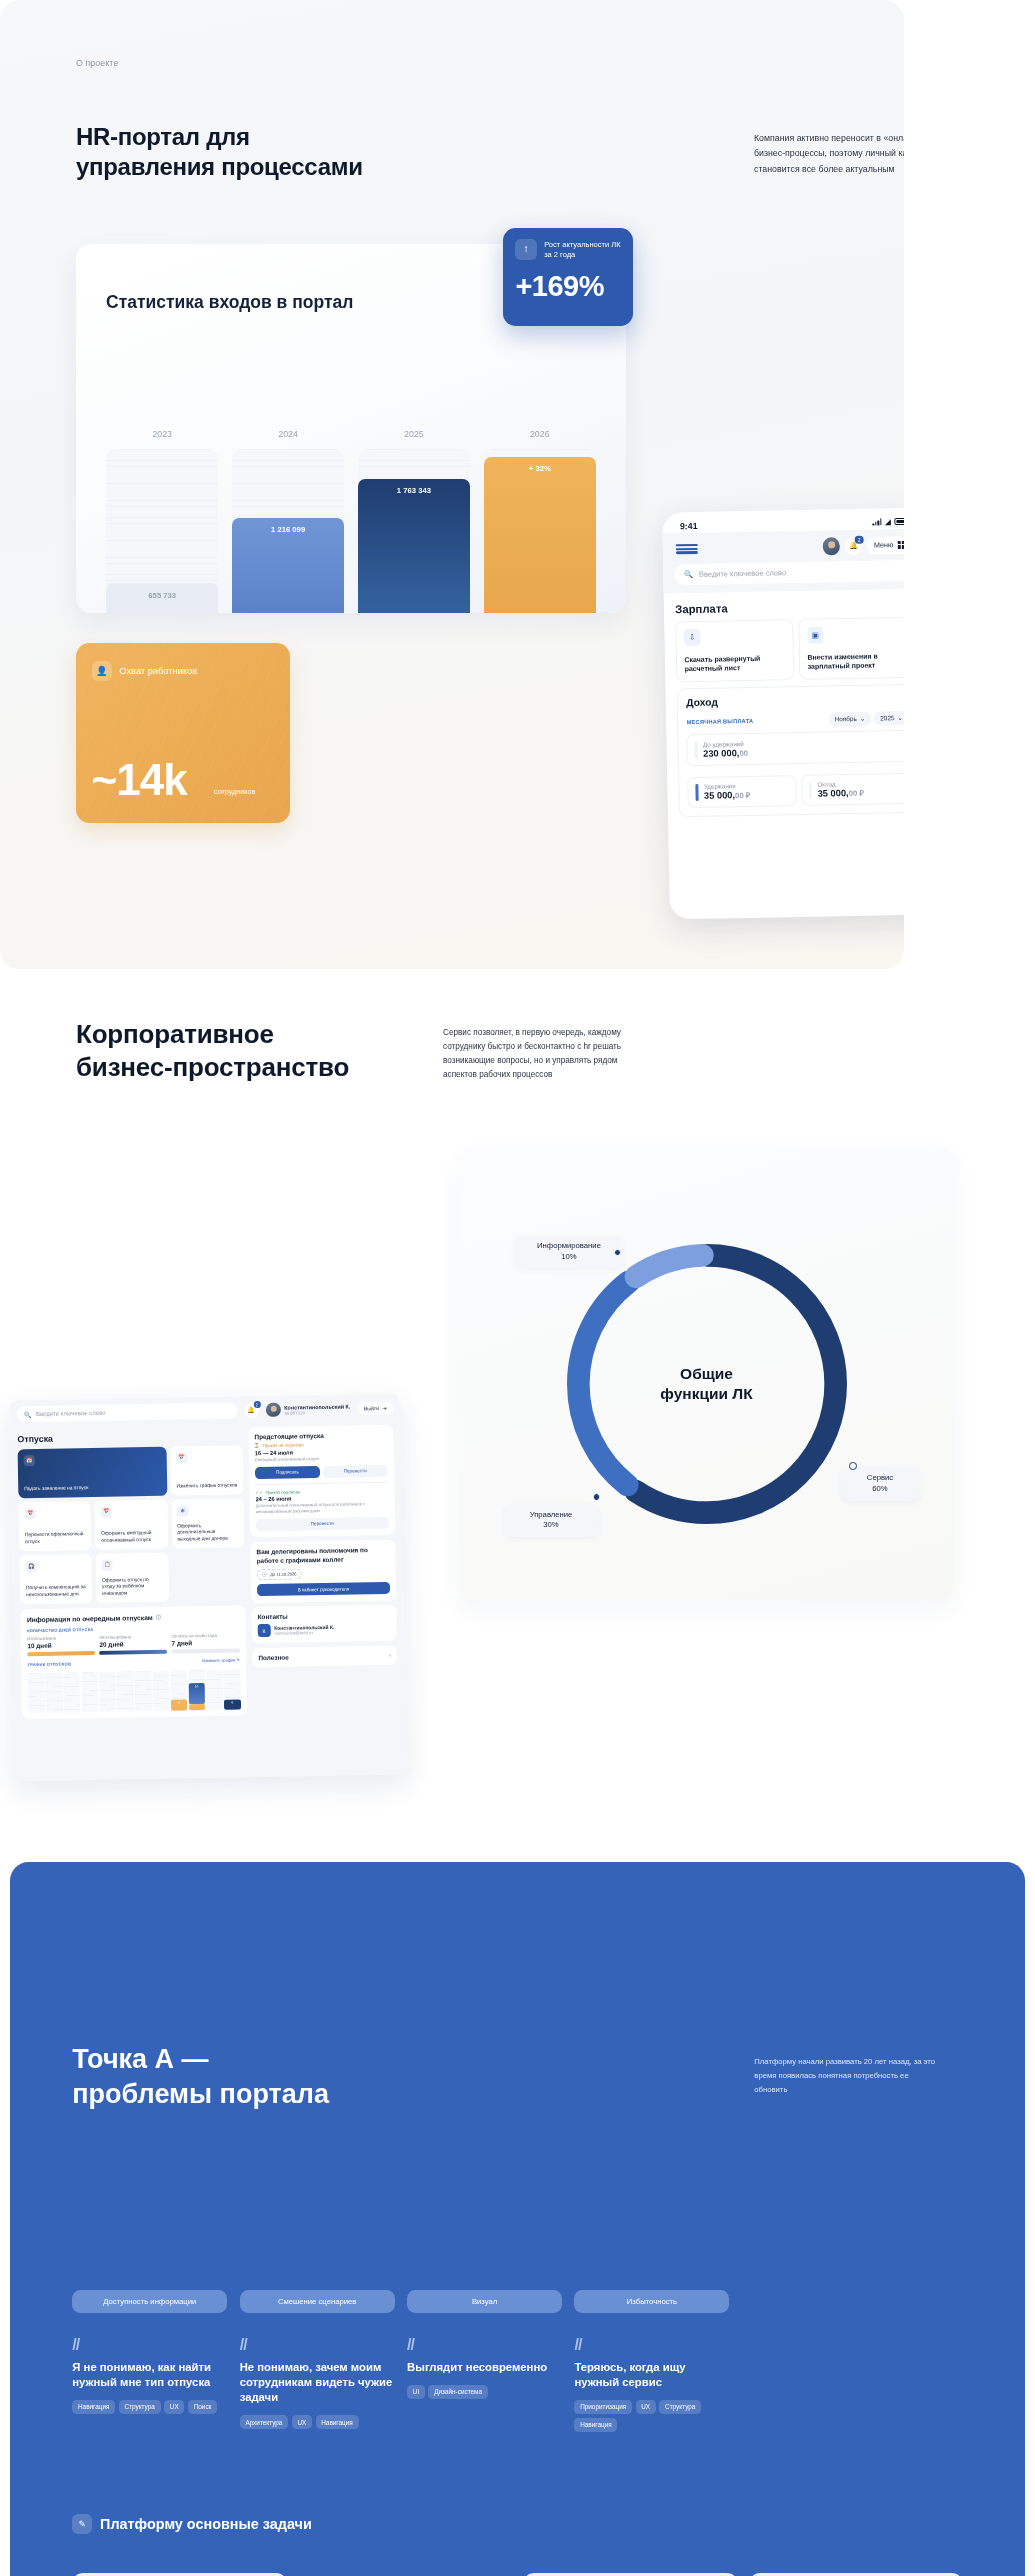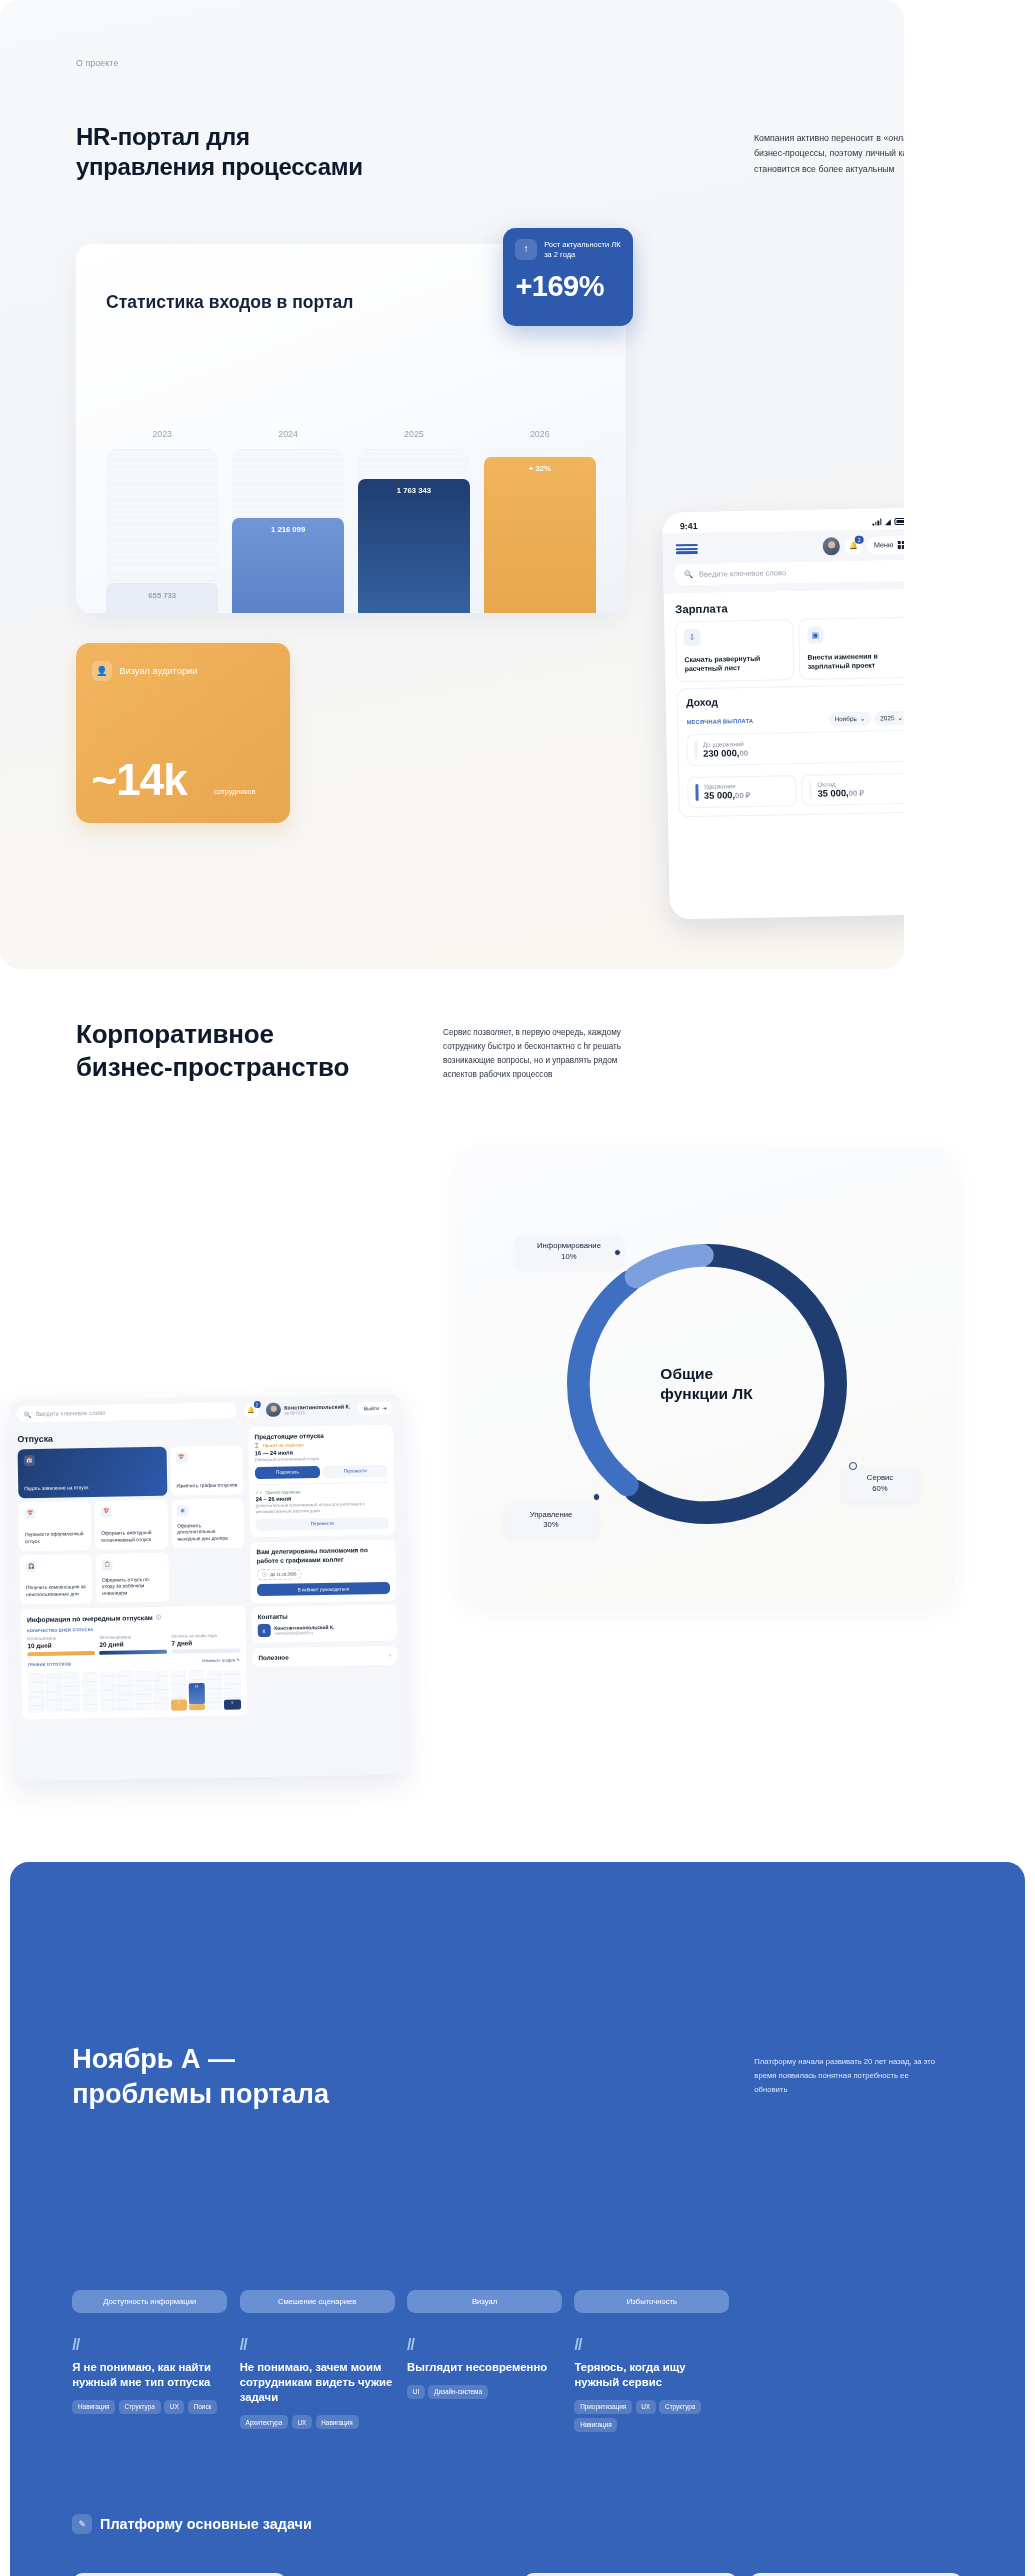--- a/index.html
+++ b/index.html
@@ -116,21 +116,21 @@
   .sign-txt{font-size:6.4px;line-height:1.45;color:#16223a}
   .sign-btn{margin-top:6.2px;background:#f2f5fa;border-radius:6.2px;padding:4.6px;text-align:center;font-size:6.7px;color:#2d5aad}
 
   
   .donut-card{position:absolute;left:459px;top:1148px;width:495px;height:453px;border-radius:15.5px;
     background:linear-gradient(165deg,#fbfcfe 0%,#f8f8f6 100%);box-shadow:0 8.2px 24px rgba(30,50,100,.05)}
   .donut-wrap{position:absolute;left:50%;top:52%;transform:translate(-50%,-50%);width:350px;height:350px}
   .dlabel{position:absolute;background:#f4f6fa;border-radius:7.2px;padding:5.7px 8.2px;font-size:7.7px;line-height:1.4;
     color:#16223a;text-align:center;box-shadow:0 1.5px 6.2px rgba(30,50,100,.05)}
   .dnode{position:absolute;width:7.7px;height:7.7px;border-radius:50%;border:1.5px solid #fff;z-index:3}
-  .dcenter{position:absolute;left:50%;top:50%;transform:translate(-50%,-50%);text-align:left;font-size:15.5px;
+  .dcenter{position:absolute;left:50%;top:50%;transform:translate(-50%,-50%);text-align:center;font-size:15.5px;
     font-weight:700;line-height:1.3;color:#0e1a2b}
 
   
   .desk{position:absolute;left:12.4px;top:1397px;width:392px;height:381px;border-radius:11.3px;background:#f4f6fa;
     box-shadow:0 10.3px 29px rgba(30,50,100,.10);overflow:hidden;transform:rotate(-1deg)}
   .dk-top{display:flex;align-items:center;gap:7.2px;padding:6.2px 8.2px}
   .dk-search{flex:1;background:#fff;border-radius:9.3px;padding:4.6px 7.2px;font-size:6px;color:#9aa2b1;display:flex;gap:4.1px;align-items:center}
   .dk-bell{width:15.5px;height:15.5px;border-radius:50%;background:#fff;display:flex;align-items:center;justify-content:center;position:relative;font-size:6.2px}
   .dk-user{display:flex;align-items:center;gap:3.6px}
   .dk-av{width:14.4px;height:14.4px;border-radius:50%;background:linear-gradient(160deg,#6d7f97,#3d4f68);position:relative;overflow:hidden}
@@ -242,21 +242,21 @@
           <div class="btrack">
             <div class="bfill b26" style="height:95%">+ 32%</div>
           </div>
         </div>
       </div>
     </div>
 
     <div class="aud-card">
       <div class="aud-row">
         <div class="aud-ico">👤</div>
-        <div class="aud-lab">Визуал аудитории</div>
+        <div class="aud-lab">Охват работников</div>
       </div>
       <div class="aud-num">~14k</div>
       <div class="aud-sub">сотрудников</div>
     </div>
 
 
     <div class="phone">
       <div class="ph-status">
         <span>9:41</span>
         <span class="ph-stat-r">
@@ -557,21 +557,21 @@
             <span style="color:#9aa2b1;font-size:5.2px">›</span>
           </div>
         </div>
       </div>
     </div>
   </div>
 
   <div class="sec-blue">
 
     <div class="h1w">
-      <div>Ноябрь А —</div>
+      <div>Точка А —</div>
       <div>проблемы портала</div>
     </div>
     <div class="ledew">Платформу начали развивать 20 лет назад, за это время появилась понятная потребность ее обновить</div>
 
     <div class="chips">
       <div class="chip">Доступность информации</div>
       <div class="chip">Смешение сценариев</div>
       <div class="chip">Визуал</div>
       <div class="chip">Избыточность</div>
     </div>

